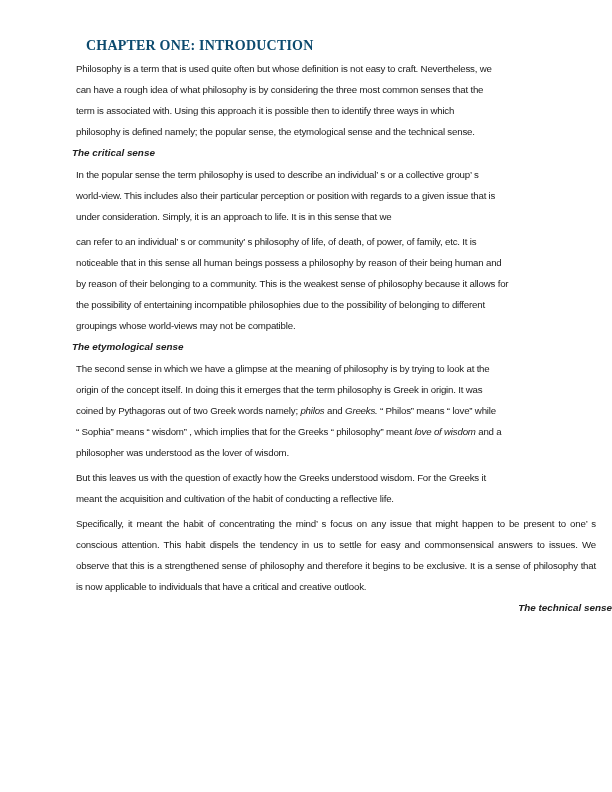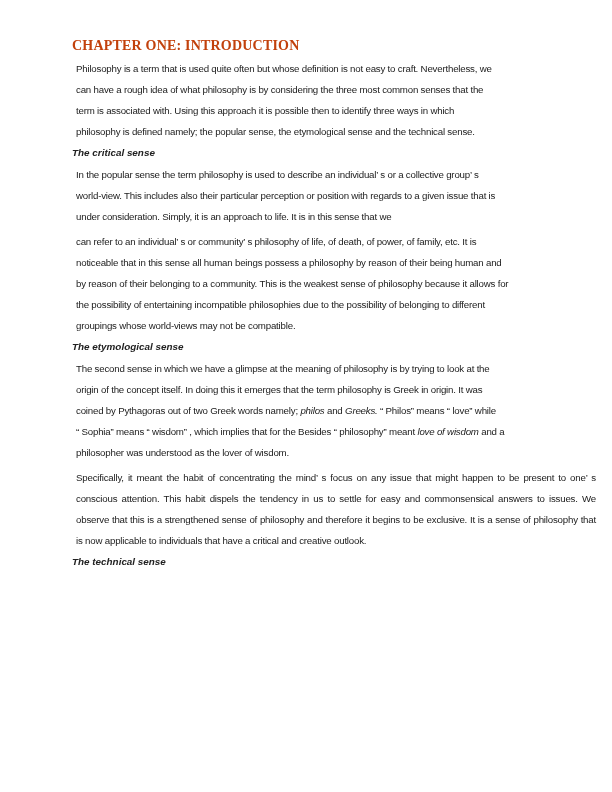--- a/index.html
+++ b/index.html
@@ -56,28 +56,28 @@
   .h-etym        { margin-top: 11px; }
   .p-etym        { margin-top: 20px; }
   .p-greeks      { margin-top: 10px; }
   .p-specifically {
     margin-top: 5px;
     width: 483px;
     white-space: normal;
     text-align: justify;
     line-height: 15.5px;
   }
-  .h-technical   { margin-top: 13px; }
+  .h-technical   { margin-top: 13px; text-align: right; }
 </style>
 </head>
 <body>
 
 <div class="page">
 
-  <h1 class="chapter-title" style="color: #c2410c;">CHAPTER ONE: INTRODUCTION</h1>
+  <h1 class="chapter-title" style="color: #0c4a6e; margin-left: 14px;">CHAPTER ONE: INTRODUCTION</h1>
 
 
   <p class="para p-intro">Philosophy is a term that is used quite often but whose definition is not easy to craft. Nevertheless, we
 can have a rough idea of what philosophy is by considering the three most common senses that the
 term is associated with. Using this approach it is possible then to identify three ways in which
 philosophy is defined namely; the popular sense, the etymological sense and the technical sense.</p>
 
   <h3 class="sense-heading h-popular">The critical sense</h3>
 
   <p class="para p-popular-1">In the popular sense the term philosophy is used to describe an individual’ s or a collective group’ s
@@ -89,21 +89,23 @@
 by reason of their belonging to a community. This is the weakest sense of philosophy because it allows for
 the possibility of entertaining incompatible philosophies due to the possibility of belonging to different
 groupings whose world-views may not be compatible.</p>
 
 
   <h3 class="sense-heading h-etym">The etymological sense</h3>
 
   <p class="para p-etym"><span>The second sense in which we have a glimpse at the meaning of philosophy is by trying to look at the</span><span>
 </span><span><span>origin of the concept itself. In doing this it emerges that the term philosophy is Greek in origin. It was
 coined by Pythagoras out of two Greek words namely; </span><em>philos</em><span> and </span><em>Greeks.</em><span> “ Philos”  means “ love”  while
-“ Sophia”  means “ wisdom” , which implies that for the Besides “ philosophy”  meant </span><em>love of wisdom</em><span> and a
+“ Sophia”  means “ wisdom” , which implies that for the Greeks “ philosophy”  meant </span><em>love of wisdom</em><span> and a
 philosopher was understood as the lover of wisdom.</span></span></p>
 
+  <p class="para p-greeks">But this leaves us with the question of exactly how the Greeks understood wisdom. For the Greeks it
+meant the acquisition and cultivation of the habit of conducting a reflective life.</p>
 
   <p class="para p-specifically">Specifically, it meant the habit of concentrating the mind’ s focus on any issue that might happen to be present to one’ s conscious attention. This habit dispels the tendency in us to settle for easy and commonsensical answers to issues. We observe that this is a strengthened sense of philosophy and therefore it begins to be exclusive. It is a sense of philosophy that is now applicable to individuals that have a critical and creative outlook.</p>
 
   <h3 class="sense-heading h-technical">The technical sense</h3>
 
 </div>
 
 </body></html>

